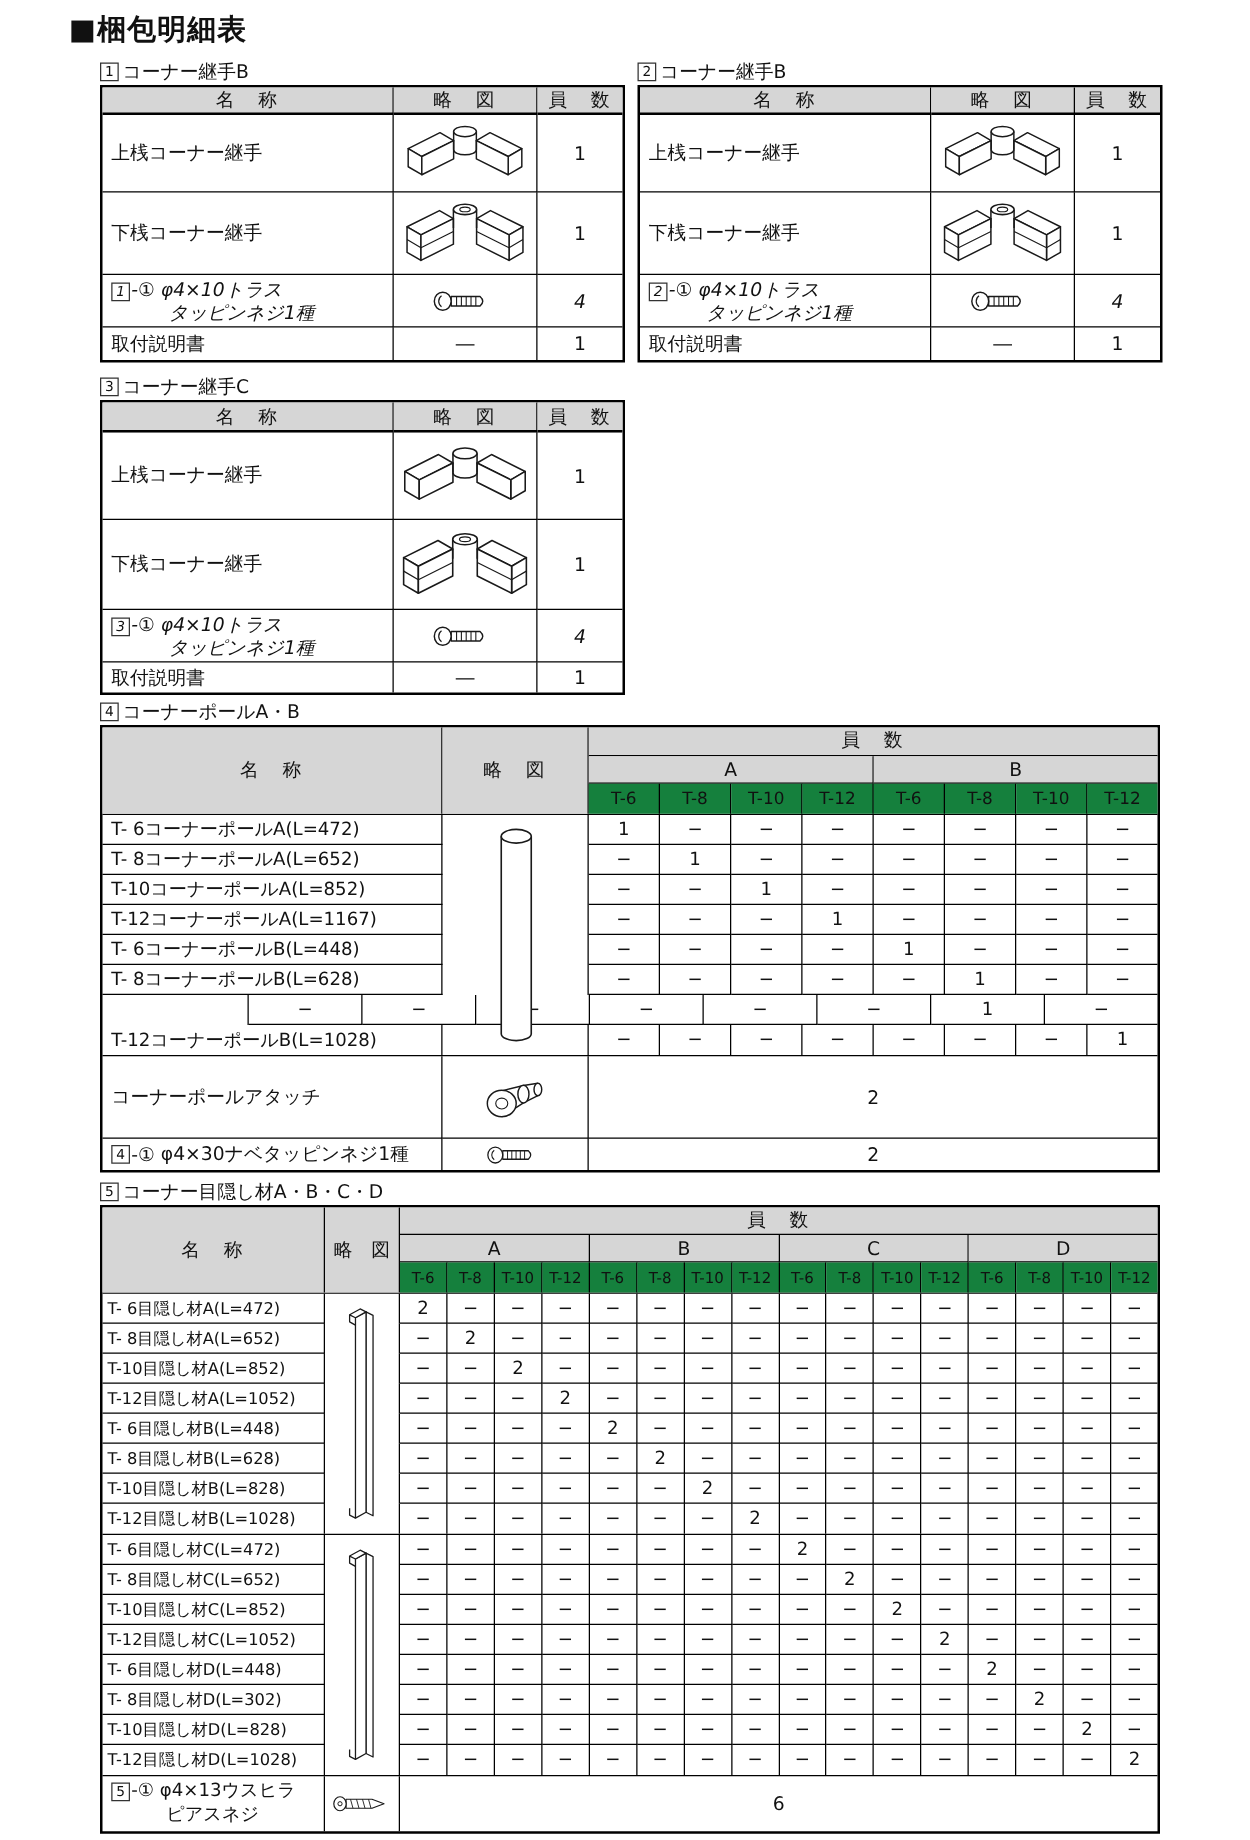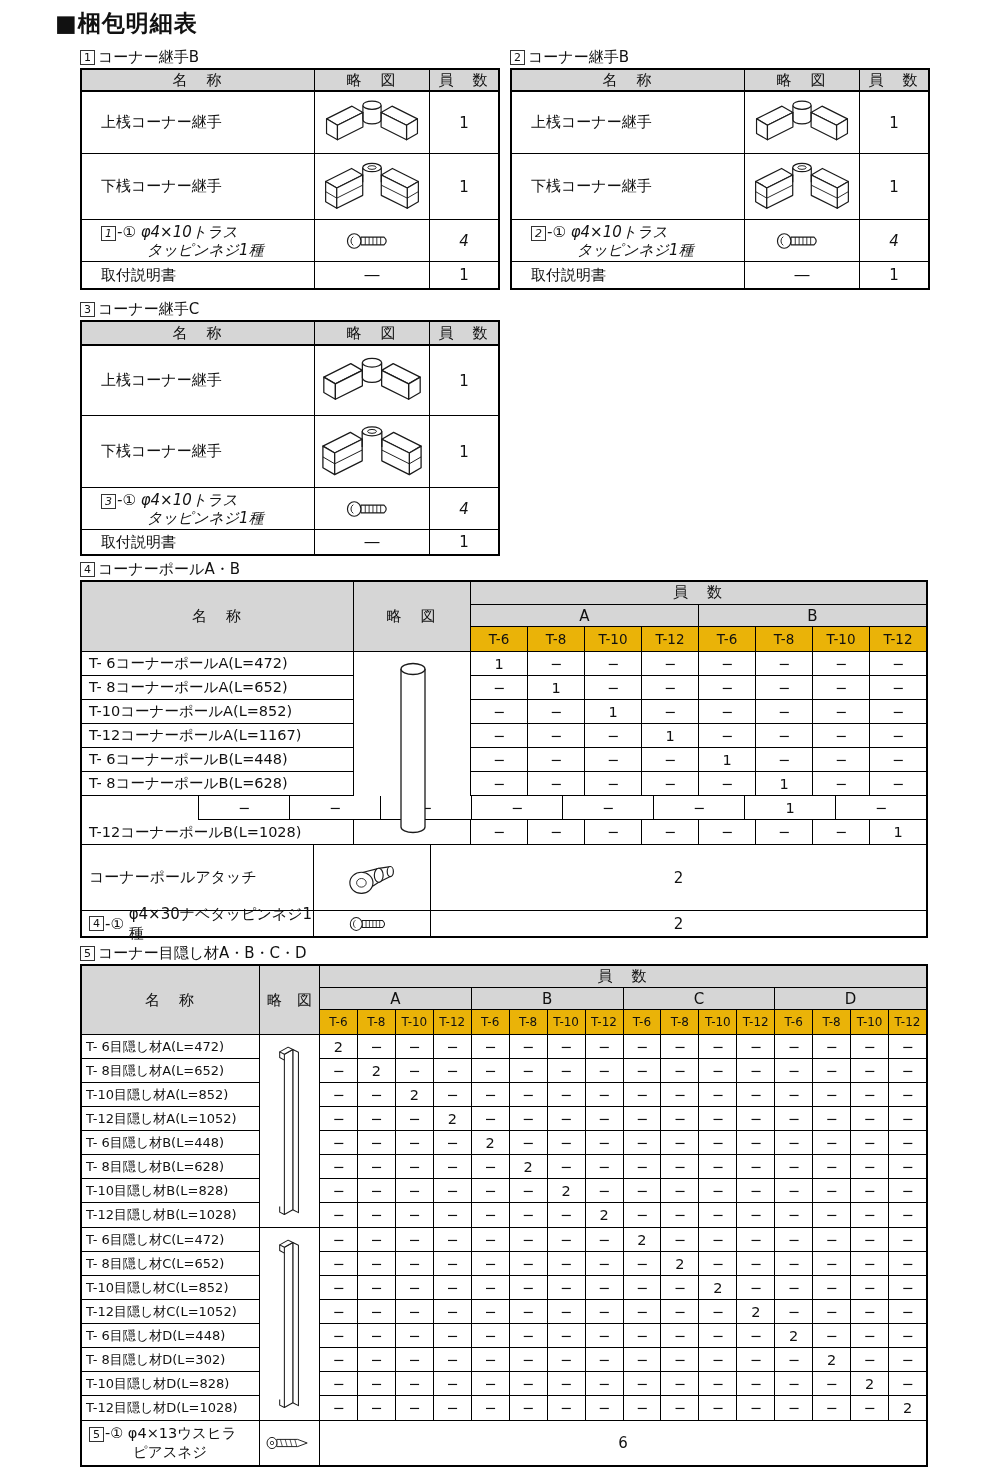--- a/index.html
+++ b/index.html
@@ -17,21 +17,21 @@
     display:inline-flex; align-items:center; justify-content:center;
     border:1px solid #333; font-size:11px; min-width:15px; height:15px;
     padding:0 2px; margin-right:3px; line-height:1; background:#fff;
   }
   .refline .numbox { margin-right:1px; }
 
   
   .jt { border:2px solid #000; background:#fff; width:420px; }
   .jt .row { display:flex; }
   .jt .c { display:flex; align-items:center; border-right:1px solid #000; border-bottom:1px solid #000; overflow:hidden; font-size:15px; }
-  .jt .name { width:233px; padding-left:19px; }
+  .jt .name { width:233px; padding-left:7px; }
   .jt .sk   { width:115px; justify-content:center; }
   .jt .qty  { flex:1; justify-content:center; border-right:none; }
   .jt .hd   { background:#d6d6d6; justify-content:center; padding-left:0; border-bottom-width:2px; letter-spacing:2px; }
   .jt .rh .c { height:22px; }
   .jt .r1 .c { height:62px; }
   .jt .r2 .c { height:66px; }
   .jt .r3 .c { height:42px;font-style:italic; }
   .jt .r4 .c { height:26px; border-bottom:none; }
   .jt.t3 .rh .c { height:24px; }
   .jt.t3 .r1 .c { height:70px; }
@@ -51,41 +51,41 @@
   .nameh,.skh { background:#d6d6d6; display:flex; align-items:center; justify-content:center; border-right:1px solid #000; font-size:15px; letter-spacing:2px; }
   .t4 .nameh { width:272px; } .t4 .skh { width:117px; }
   .t5 .nameh { width:178px; } .t5 .skh { width:60px; letter-spacing:0; }
   .headR { flex:1; display:flex; flex-direction:column; }
   .qtyh { background:#d6d6d6; display:flex; align-items:center; justify-content:center; border-bottom:1px solid #000; font-size:15px; letter-spacing:2px; }
   .t4 .qtyh { height:23px; } .t5 .qtyh { height:22px; }
   .grow { display:flex; height:23px; }
   .gcell { flex:1; background:#d6d6d6; border-right:1px solid #000; border-bottom:1px solid #000; display:flex; align-items:center; justify-content:center; font-size:15px; }
   .grow .gcell:last-child { border-right:none; }
   .srow { display:flex; height:24px; }
-  .scell { flex:1; background:#eab308; border-right:1px solid #000; display:flex; align-items:center; justify-content:center; font-size:13.5px; }
+  .scell { flex:1; background:#15803d; border-right:1px solid #000; display:flex; align-items:center; justify-content:center; font-size:13.5px; }
   .t5 .scell { font-size:12px; }
   .srow .scell:last-child { border-right:none; }
 
   .mbody { border-bottom:1px solid #000; }
   .mrow { display:flex; height:24px; }
   .mname { border-right:1px solid #000; border-bottom:1px solid #000; display:flex; align-items:center; padding-left:7px; font-size:14.5px; white-space:nowrap; }
   .t4 .mname { width:272px; }
   .t5 .mname { width:178px; font-size:13px; padding-left:4px; }
   .mgap { border-right:1px solid #000; }
   .t4 .mgap { width:117px; } .t5 .mgap { width:60px; }
   .mcells { flex:1; display:flex; }
   .mcell { flex:1; border-right:1px solid #000; border-bottom:1px solid #000; display:flex; align-items:center; justify-content:center; font-size:14.5px; }
   .mcells .mcell:last-child { border-right:none; }
   .mbody .mrow:last-child .mname, .mbody .mrow:last-child .mcell { border-bottom:none; }
 
   .sprow { display:flex; }
   .spname { border-right:1px solid #000; border-bottom:1px solid #000; display:flex; align-items:center; padding-left:7px; font-size:15px; }
   .spsk { border-right:1px solid #000; border-bottom:1px solid #000; display:flex; align-items:center; justify-content:center; }
   .spqty { flex:1; border-bottom:1px solid #000; display:flex; align-items:center; justify-content:center; font-size:15px; }
-  .t4 .spname { width:232px; } .t4 .spsk { width:117px; }
+  .t4 .spname { width:272px; } .t4 .spsk { width:117px; }
   .t5 .spname { width:178px; } .t5 .spsk { width:60px; }
   .rowlast .spname, .rowlast .spsk, .rowlast .spqty { border-bottom:none; }
   .attach-row { height:66px; }
   .t4 .screw-row { height:25px; }
   .t5 .screw-row { height:44px; }
   .t5 .screw-row .spname { display:block; padding-top:3px; line-height:19px; font-size:14.5px; }
   .t5 .screw-row .l2 { padding-left:44px; }
 
   .skov { position:absolute; display:flex; align-items:center; justify-content:center; pointer-events:none; }
   .t4 .skov-pole { left:272px; top:71px; width:117px; height:192px; }

